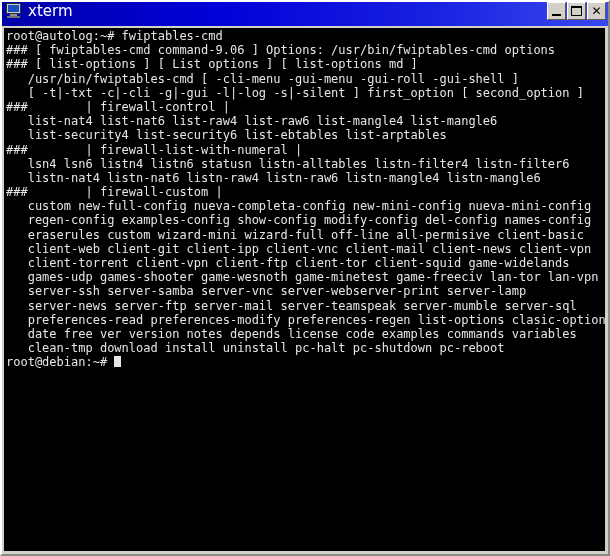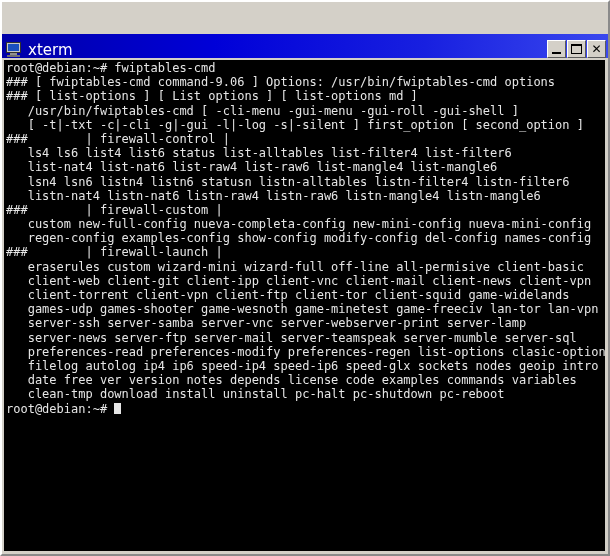--- a/index.html
+++ b/index.html
@@ -30,25 +30,24 @@
     display: flex;
     flex-direction: column;
   }
 
   
   .titlebar {
     height: 24px;
     flex: 0 0 24px;
     background: linear-gradient(to right, #0000a8 0%, #0000d8 35%, #1820e0 70%, #3a48ee 100%);
     display: flex;
-    align-items: flex-end;
+    align-items: flex-start;
     padding: 0 1px 0 3px;
     box-sizing: border-box;
     position: relative;
-    margin-top: 32px;
   }
   .title-left {
     display: flex;
     align-items: center;
     gap: 5px;
     flex: 1 1 auto;
     min-width: 0;
     overflow: hidden;
   }
   .app-icon {
@@ -198,41 +197,40 @@
         <span class="maxbox"></span>
       </div>
       <div class="tbtn">
         <span class="glyph">✕</span>
       </div>
     </div>
   </div>
 
   <div class="term-frame">
     <div class="terminal" id="terminal">
-        <div class="line">root@debian:~# fwiptables-cmd</div>
+        <div class="line">root@autolog:~# fwiptables-cmd</div>
         <div class="line">### [ fwiptables-cmd command-9.06 ] Options: /usr/bin/fwiptables-cmd options</div>
         <div class="line">### [ list-options ] [ List options ] [ list-options md ]</div>
         <div class="line">   /usr/bin/fwiptables-cmd [ -cli-menu -gui-menu -gui-roll -gui-shell ]</div>
         <div class="line">   [ -t|-txt -c|-cli -g|-gui -l|-log -s|-silent ] first_option [ second_option ]</div>
         <div class="line">###        | firewall-control |</div>
-        <div class="line">   ls4 ls6 list4 list6 status list-alltables list-filter4 list-filter6</div>
         <div class="line">   list-nat4 list-nat6 list-raw4 list-raw6 list-mangle4 list-mangle6</div>
+        <div class="line">   list-security4 list-security6 list-ebtables list-arptables</div>
+        <div class="line">###        | firewall-list-with-numeral |</div>
         <div class="line">   lsn4 lsn6 listn4 listn6 statusn listn-alltables listn-filter4 listn-filter6</div>
         <div class="line">   listn-nat4 listn-nat6 listn-raw4 listn-raw6 listn-mangle4 listn-mangle6</div>
         <div class="line">###        | firewall-custom |</div>
         <div class="line">   custom new-full-config nueva-completa-config new-mini-config nueva-mini-config</div>
         <div class="line">   regen-config examples-config show-config modify-config del-config names-config</div>
-        <div class="line">###        | firewall-launch |</div>
         <div class="line">   eraserules custom wizard-mini wizard-full off-line all-permisive client-basic</div>
         <div class="line">   client-web client-git client-ipp client-vnc client-mail client-news client-vpn</div>
         <div class="line">   client-torrent client-vpn client-ftp client-tor client-squid game-widelands</div>
         <div class="line">   games-udp games-shooter game-wesnoth game-minetest game-freeciv lan-tor lan-vpn</div>
         <div class="line">   server-ssh server-samba server-vnc server-webserver-print server-lamp</div>
         <div class="line">   server-news server-ftp server-mail server-teamspeak server-mumble server-sql</div>
         <div class="line">   preferences-read preferences-modify preferences-regen list-options clasic-options</div>
-        <div class="line">   filelog autolog ip4 ip6 speed-ip4 speed-ip6 speed-glx sockets nodes geoip intro</div>
         <div class="line">   date free ver version notes depends license code examples commands variables</div>
         <div class="line">   clean-tmp download install uninstall pc-halt pc-shutdown pc-reboot</div>
         <div class="line"><span>root@debian:~# </span><span class="cursor"></span></div>
       </div>
   </div>
 
 </div>
 
 </body></html>

